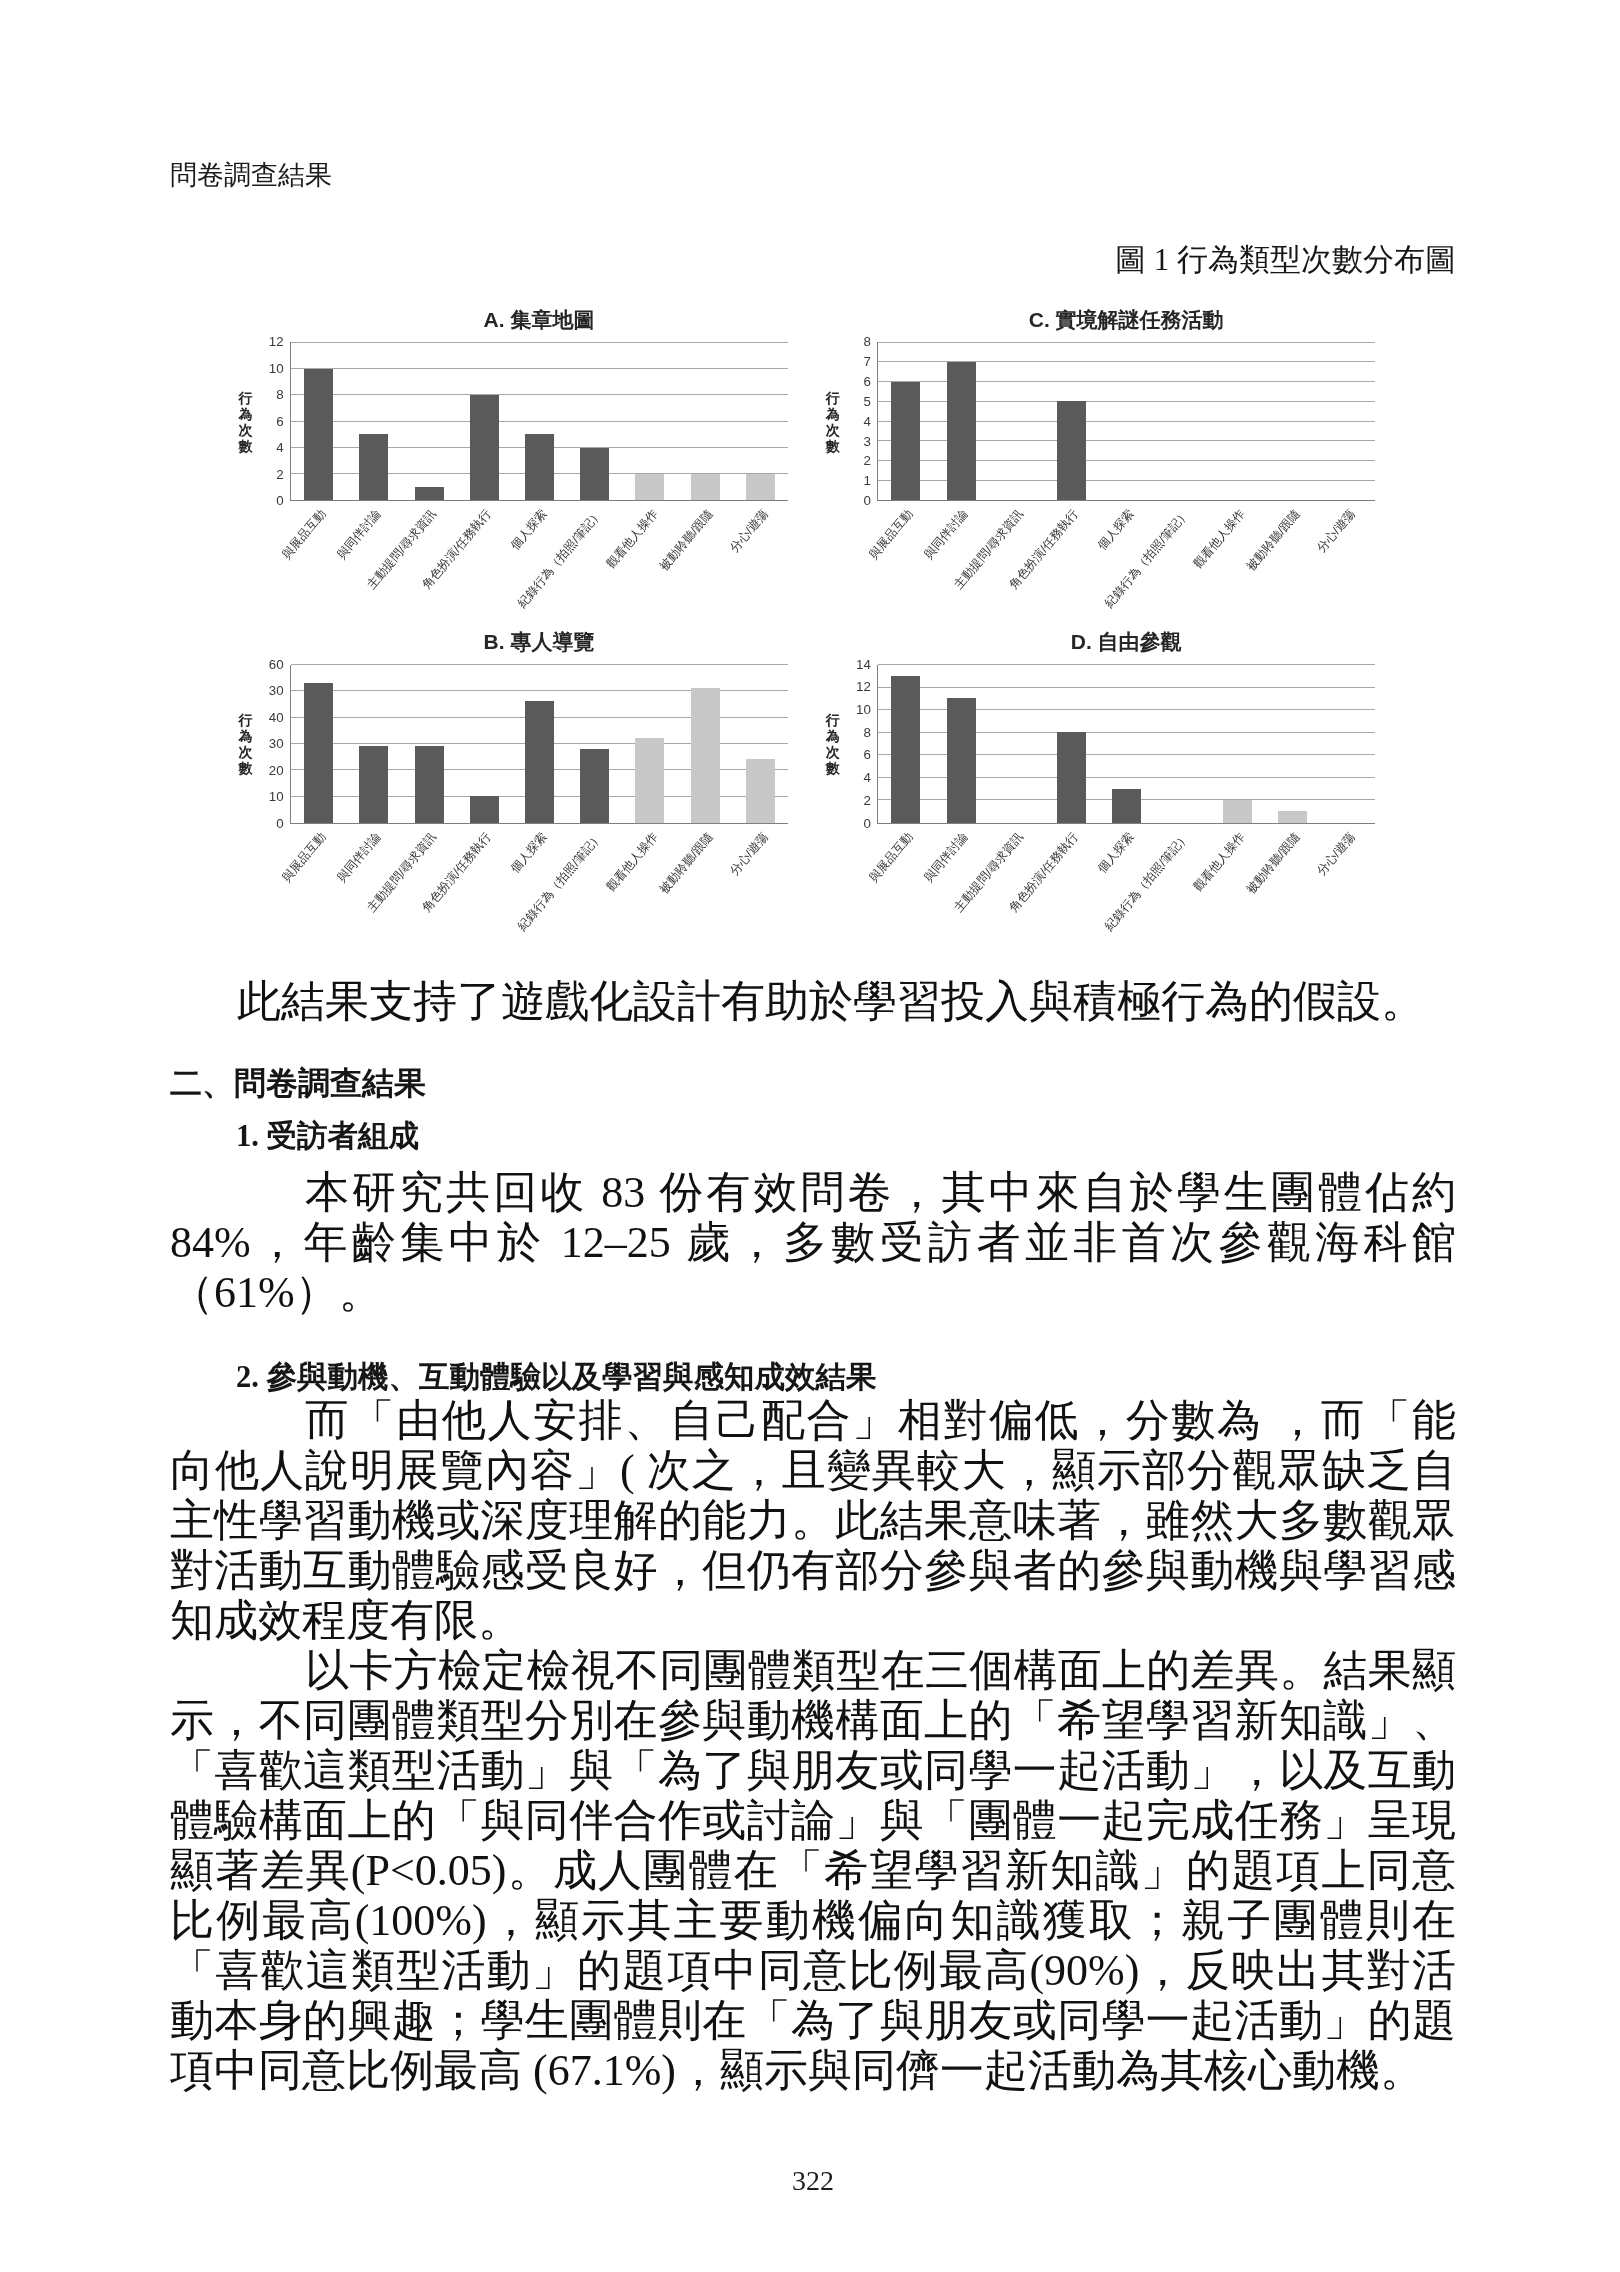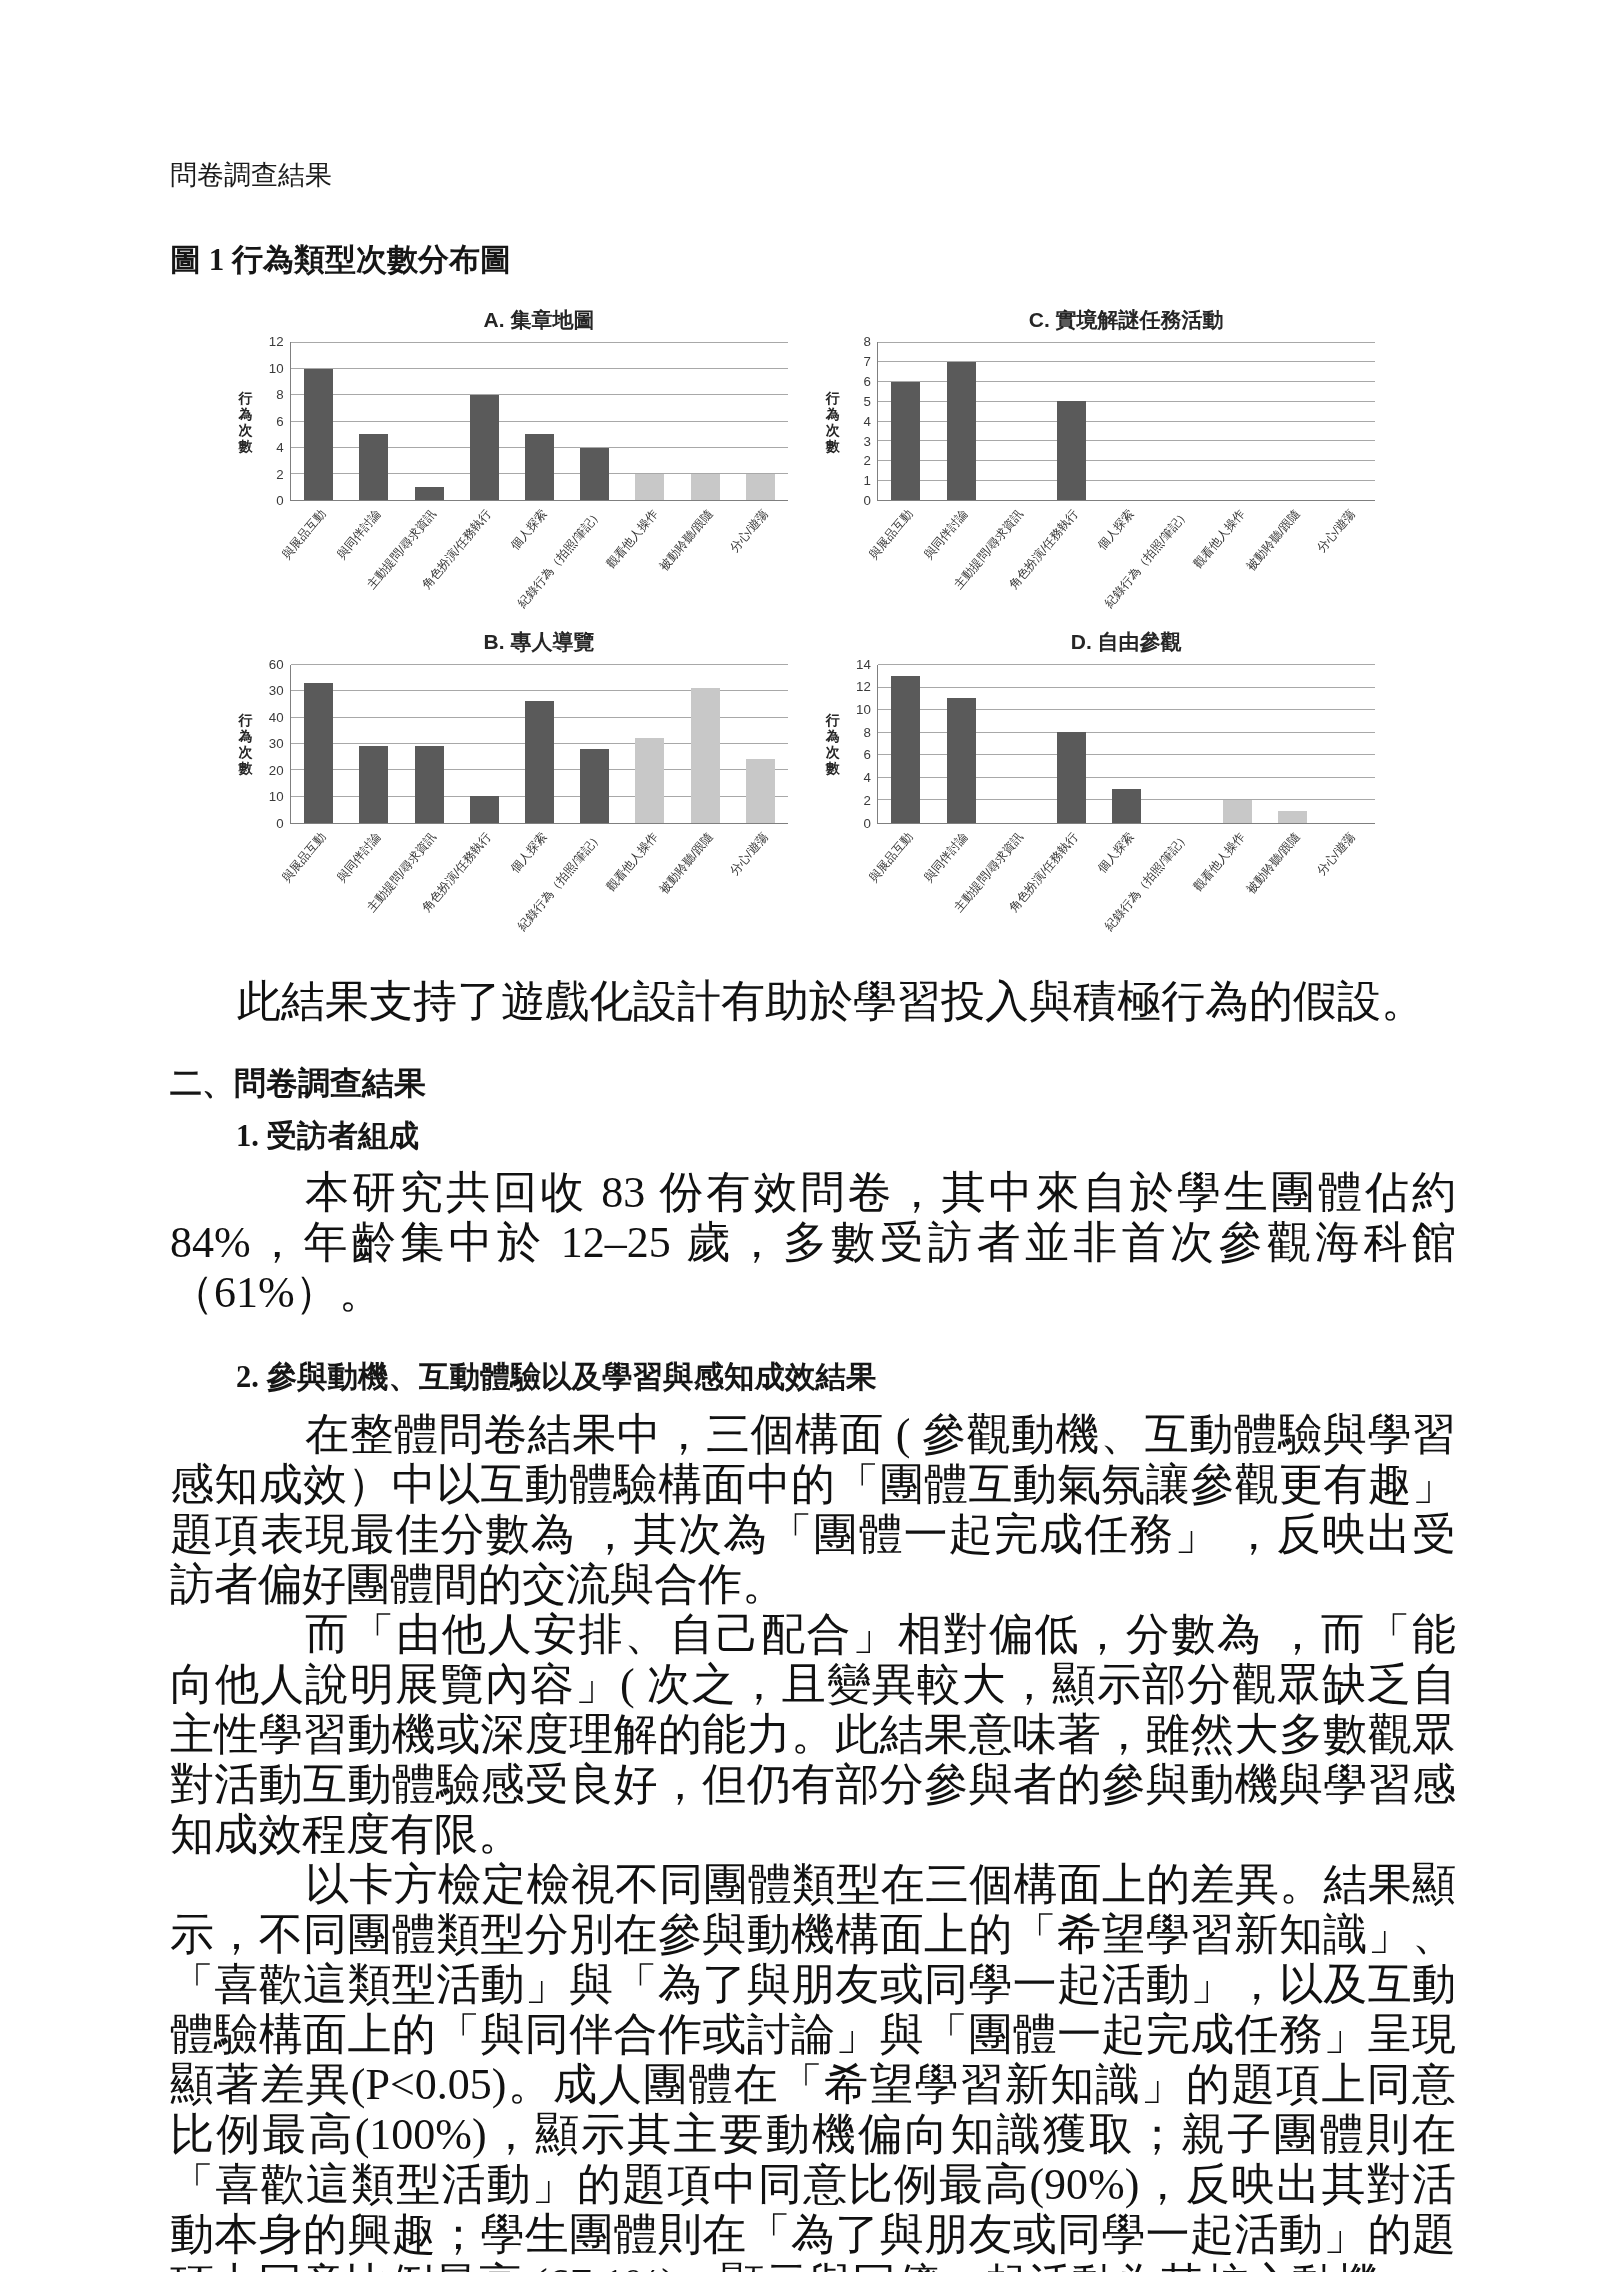--- a/index.html
+++ b/index.html
@@ -18,22 +18,23 @@
   }
   .running-header {
     margin-top: 160px;
     font-size: 27px;
     line-height: 30.5px;
     color: #1c1c1c;
   }
   .figure-title {
     margin: 51px 0 12px 0;
     font-size: 31px;
-    font-weight: bold;
+    font-weight: normal;
     line-height: 36px;
+    text-align: right;
   }
   
   .figure-grid {
     margin-top: 30.5px;
     padding-left: 64px;
     display: grid;
     grid-template-columns: 572px 572px;
     column-gap: 15.2px;
     row-gap: 10.2px;
   }
@@ -476,20 +477,19 @@
     </div>
 
   <p class="para indent-1 figure-conclusion">此結果支持了遊戲化設計有助於學習投入與積極行為的假設。</p>
 
   <h3 class="section-title">二、問卷調查結果</h3>
 
   <h4 class="sub-title">1. 受訪者組成</h4>
   <p class="para indent-2 para-first">本研究共回收 83 份有效問卷，其中來自於學生團體佔約 84%，年齡集中於 12–25 歲，多數受訪者並非首次參觀海科館（61%）。</p>
 
   <h4 class="sub-title sub-title-2">2. 參與動機、互動體驗以及學習與感知成效結果</h4>
-  <p class="para indent-2 para-first-2">在整體問卷結果中，三個構面 ( 參觀動機、互動體驗與學習感知成效）中以互動體驗構面中的「團體互動氣氛讓參觀更有趣」題項表現最佳分數為 ，其次為「團體一起完成任務」 ，反映出受訪者偏好團體間的交流與合作。</p>
   <p class="para indent-2">而「由他人安排、自己配合」相對偏低，分數為 ，而「能向他人說明展覽內容」( 次之，且變異較大，顯示部分觀眾缺乏自主性學習動機或深度理解的能力。此結果意味著，雖然大多數觀眾對活動互動體驗感受良好，但仍有部分參與者的參與動機與學習感知成效程度有限。</p>
   <p class="para indent-2">以卡方檢定檢視不同團體類型在三個構面上的差異。結果顯示，不同團體類型分別在參與動機構面上的「希望學習新知識」、「喜歡這類型活動」與「為了與朋友或同學一起活動」，以及互動體驗構面上的「與同伴合作或討論」與「團體一起完成任務」呈現顯著差異(P&lt;0.05)。成人團體在「希望學習新知識」的題項上同意比例最高(100%)，顯示其主要動機偏向知識獲取；親子團體則在「喜歡這類型活動」的題項中同意比例最高(90%)，反映出其對活動本身的興趣；學生團體則在「為了與朋友或同學一起活動」的題項中同意比例最高 (67.1%)，顯示與同儕一起活動為其核心動機。</p>
 
   <div class="page-number">322</div>
 
 </div>
 
 
 </body></html>

